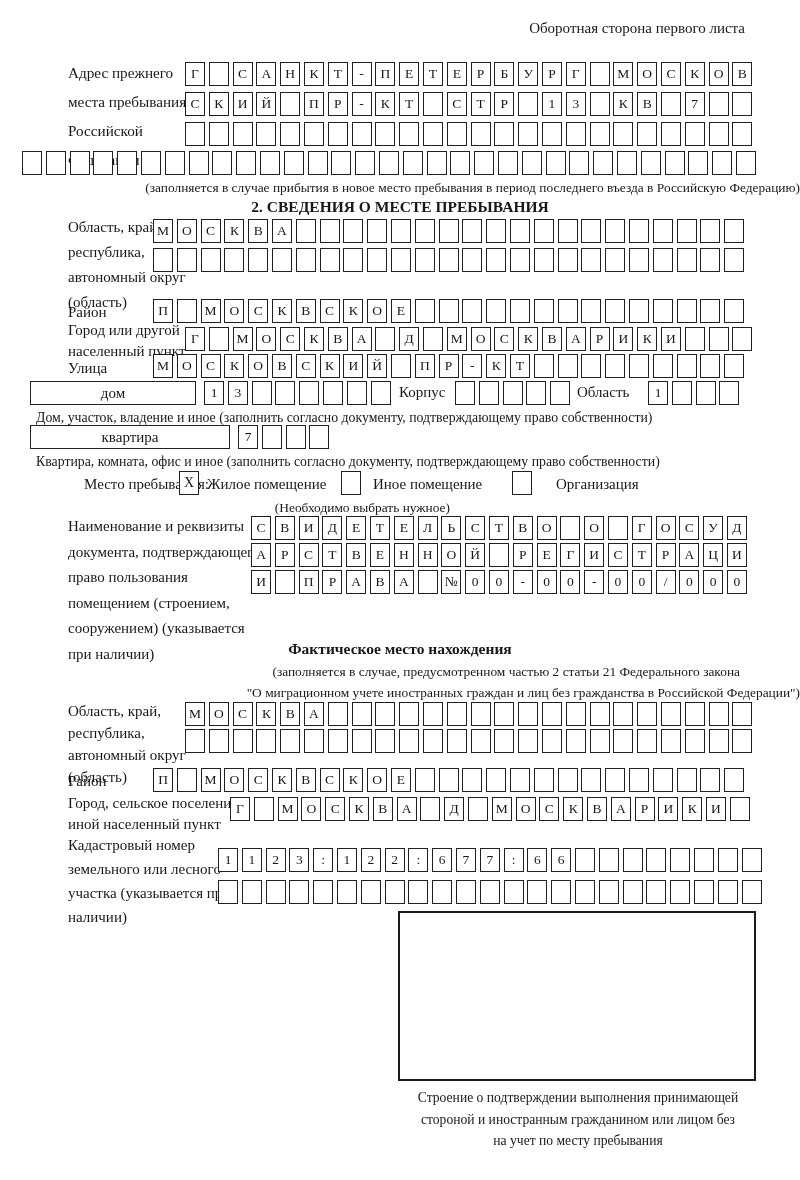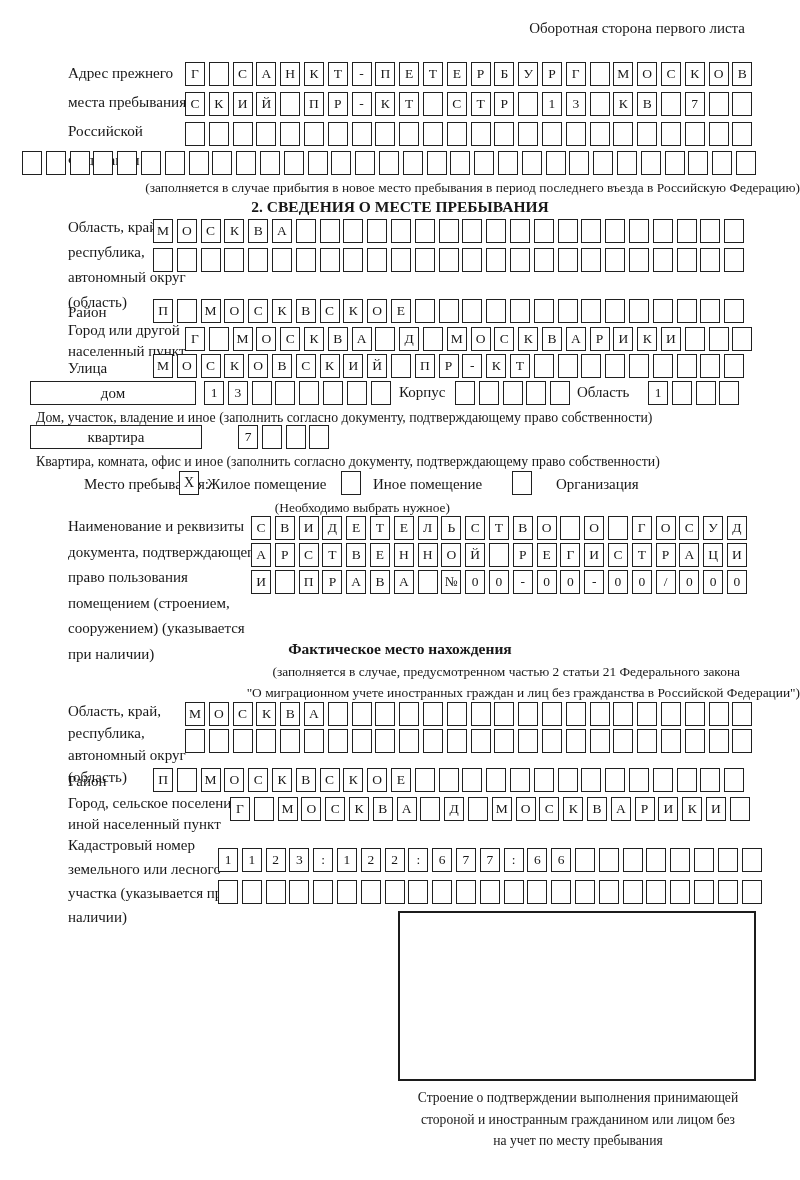--- a/index.html
+++ b/index.html
@@ -326,21 +326,21 @@
     </div>
   <div class="label" style="left:577px; top:380px;">Область</div>
   <div class="cells" style="left:648px; top:381px;">
       <span class="cell">1</span>
       <span class="cell"></span>
       <span class="cell"></span>
       <span class="cell"></span>
     </div>
   <div class="note" style="left:36px; top:409px; font-size:13.8px;">Дом, участок, владение и иное (заполнить согласно документу, подтверждающему право собственности)</div>
 
-  <div class="bigbox" style="left:30px; top:425px; width:172px; height:24px;text-align:right;">квартира</div>
+  <div class="bigbox" style="left:30px; top:425px; width:200px; height:24px;text-align:right;">квартира</div>
   <div class="cells" style="left:238px; top:425px;">
       <span class="cell">7</span>
       <span class="cell"></span>
       <span class="cell"></span>
       <span class="cell"></span>
     </div>
   <div class="note" style="left:36px; top:453px; font-size:13.8px;">Квартира, комната, офис и иное (заполнить согласно документу, подтверждающему право собственности)</div>
 
   <div class="label" style="left:36px; top:472px;margin-left:48px;">Место пребывания:</div>
   <div class="checkbox" style="left:179px; top:471px;">X</div>

